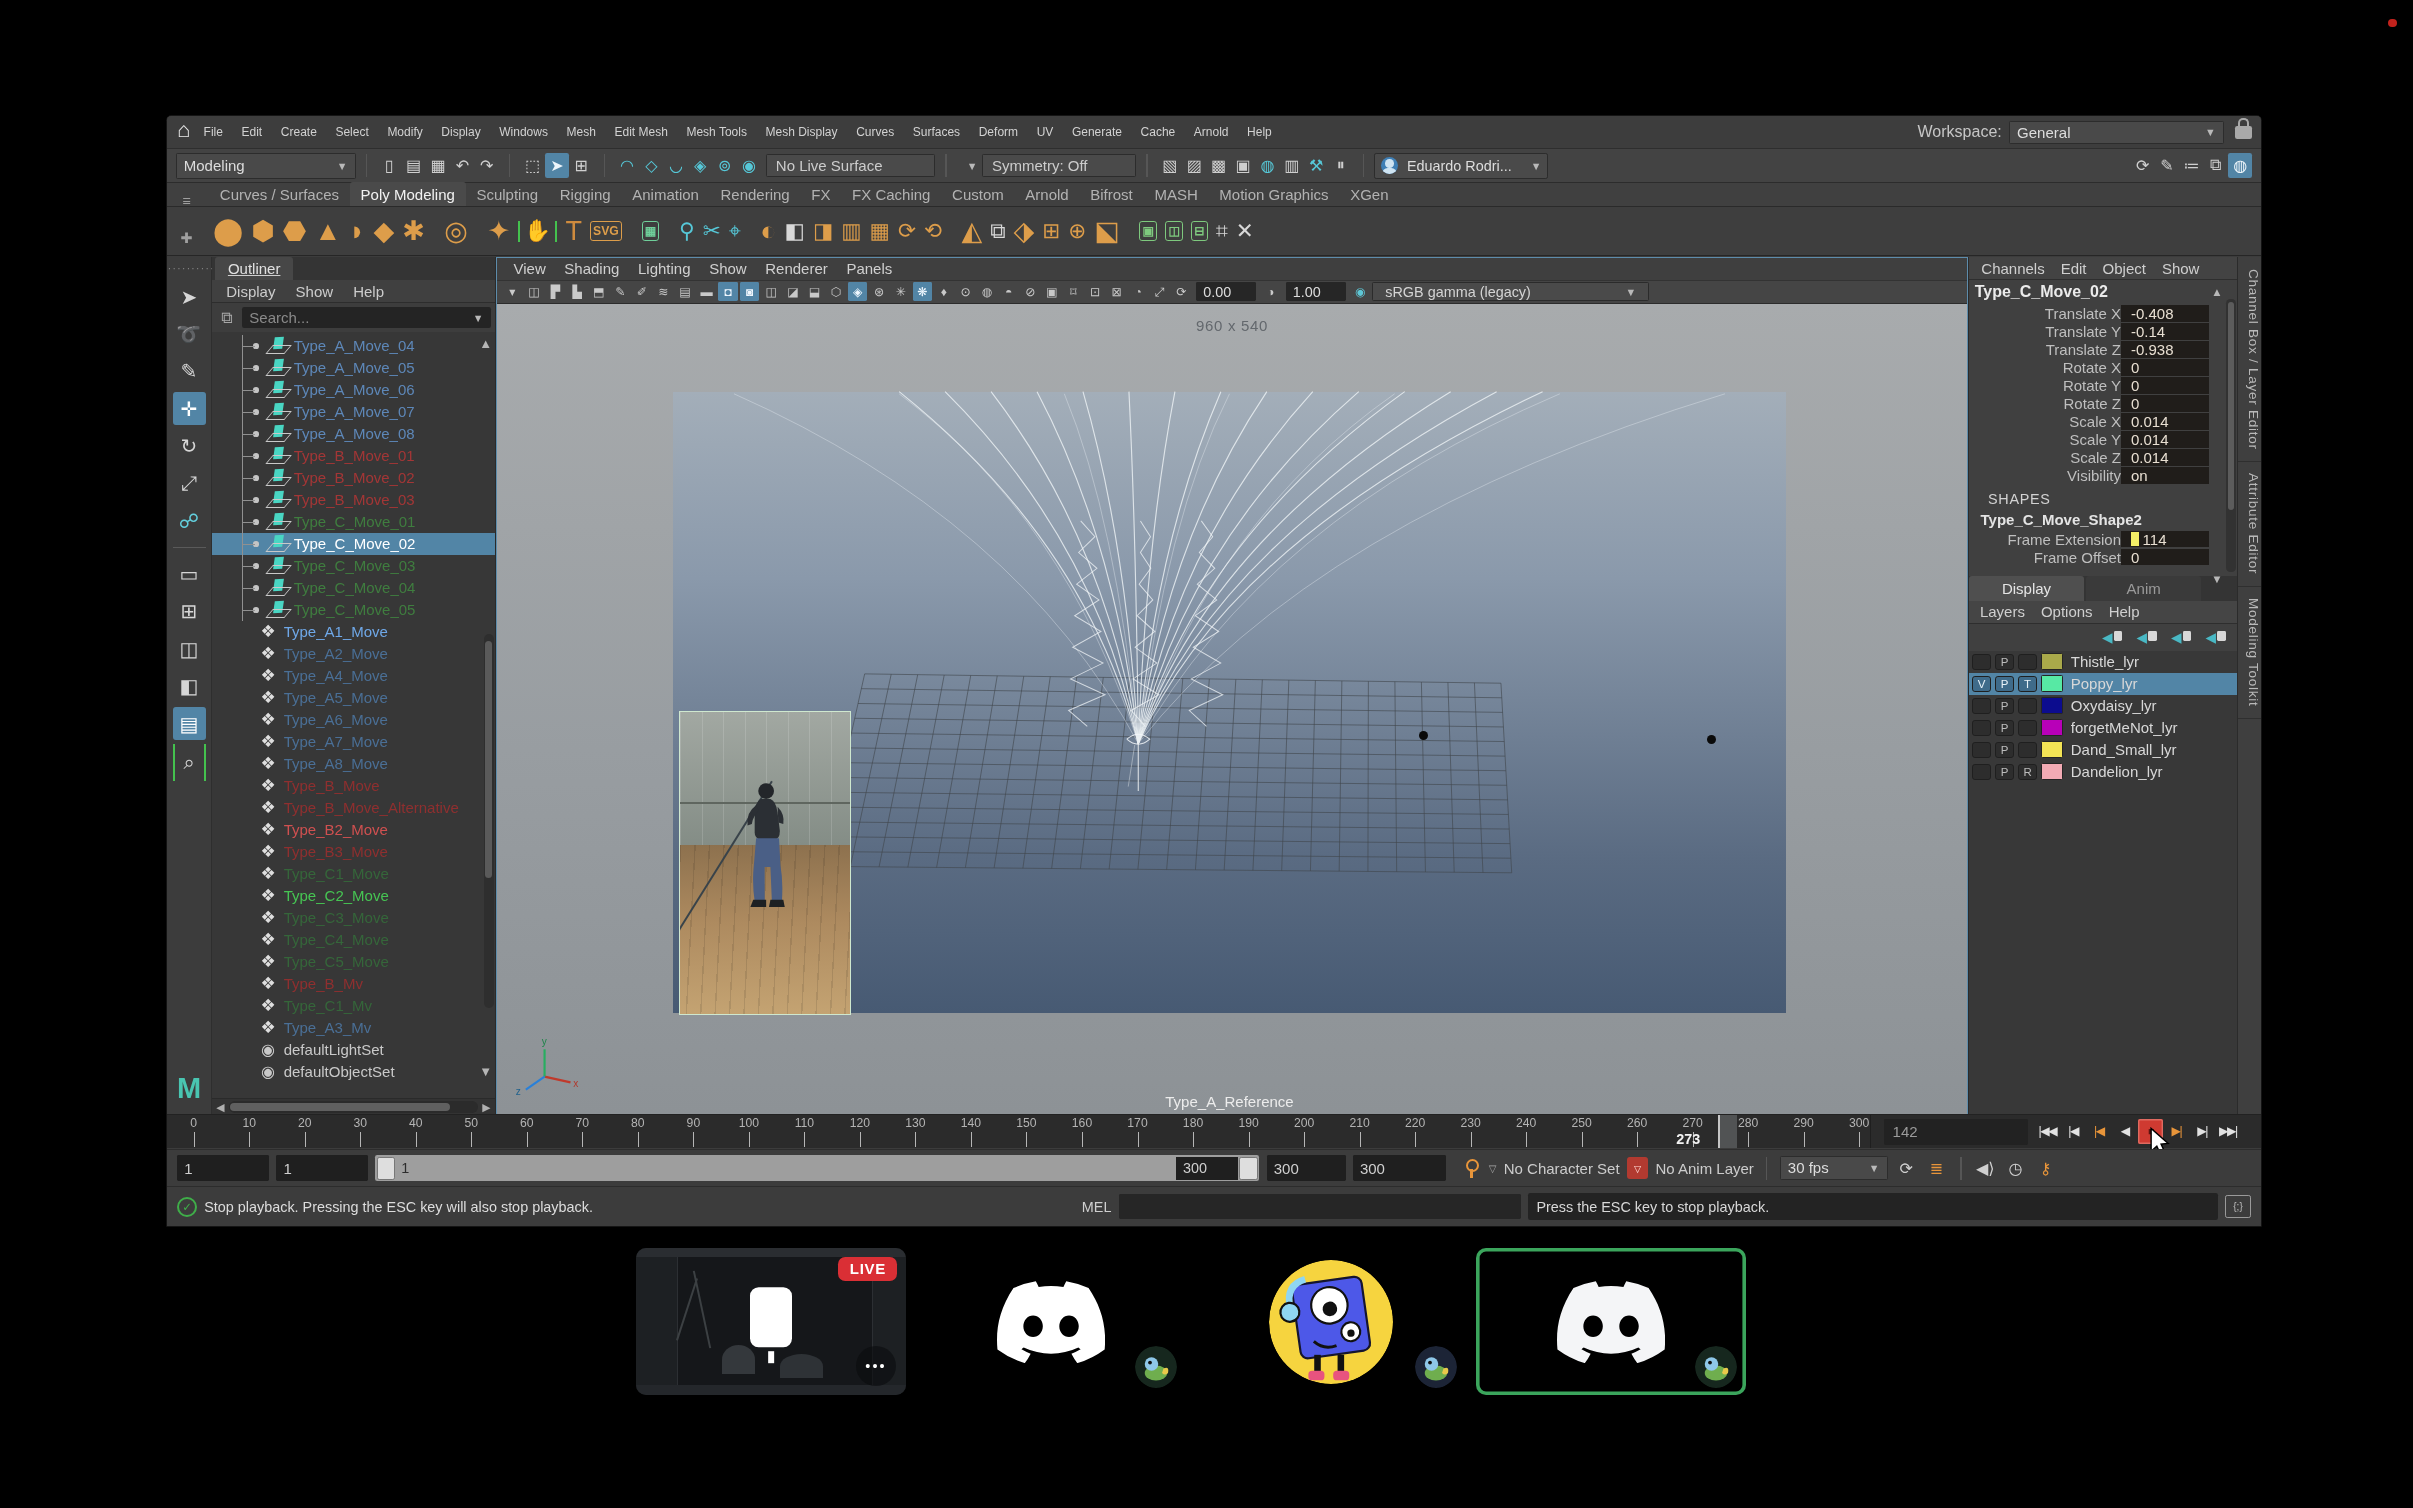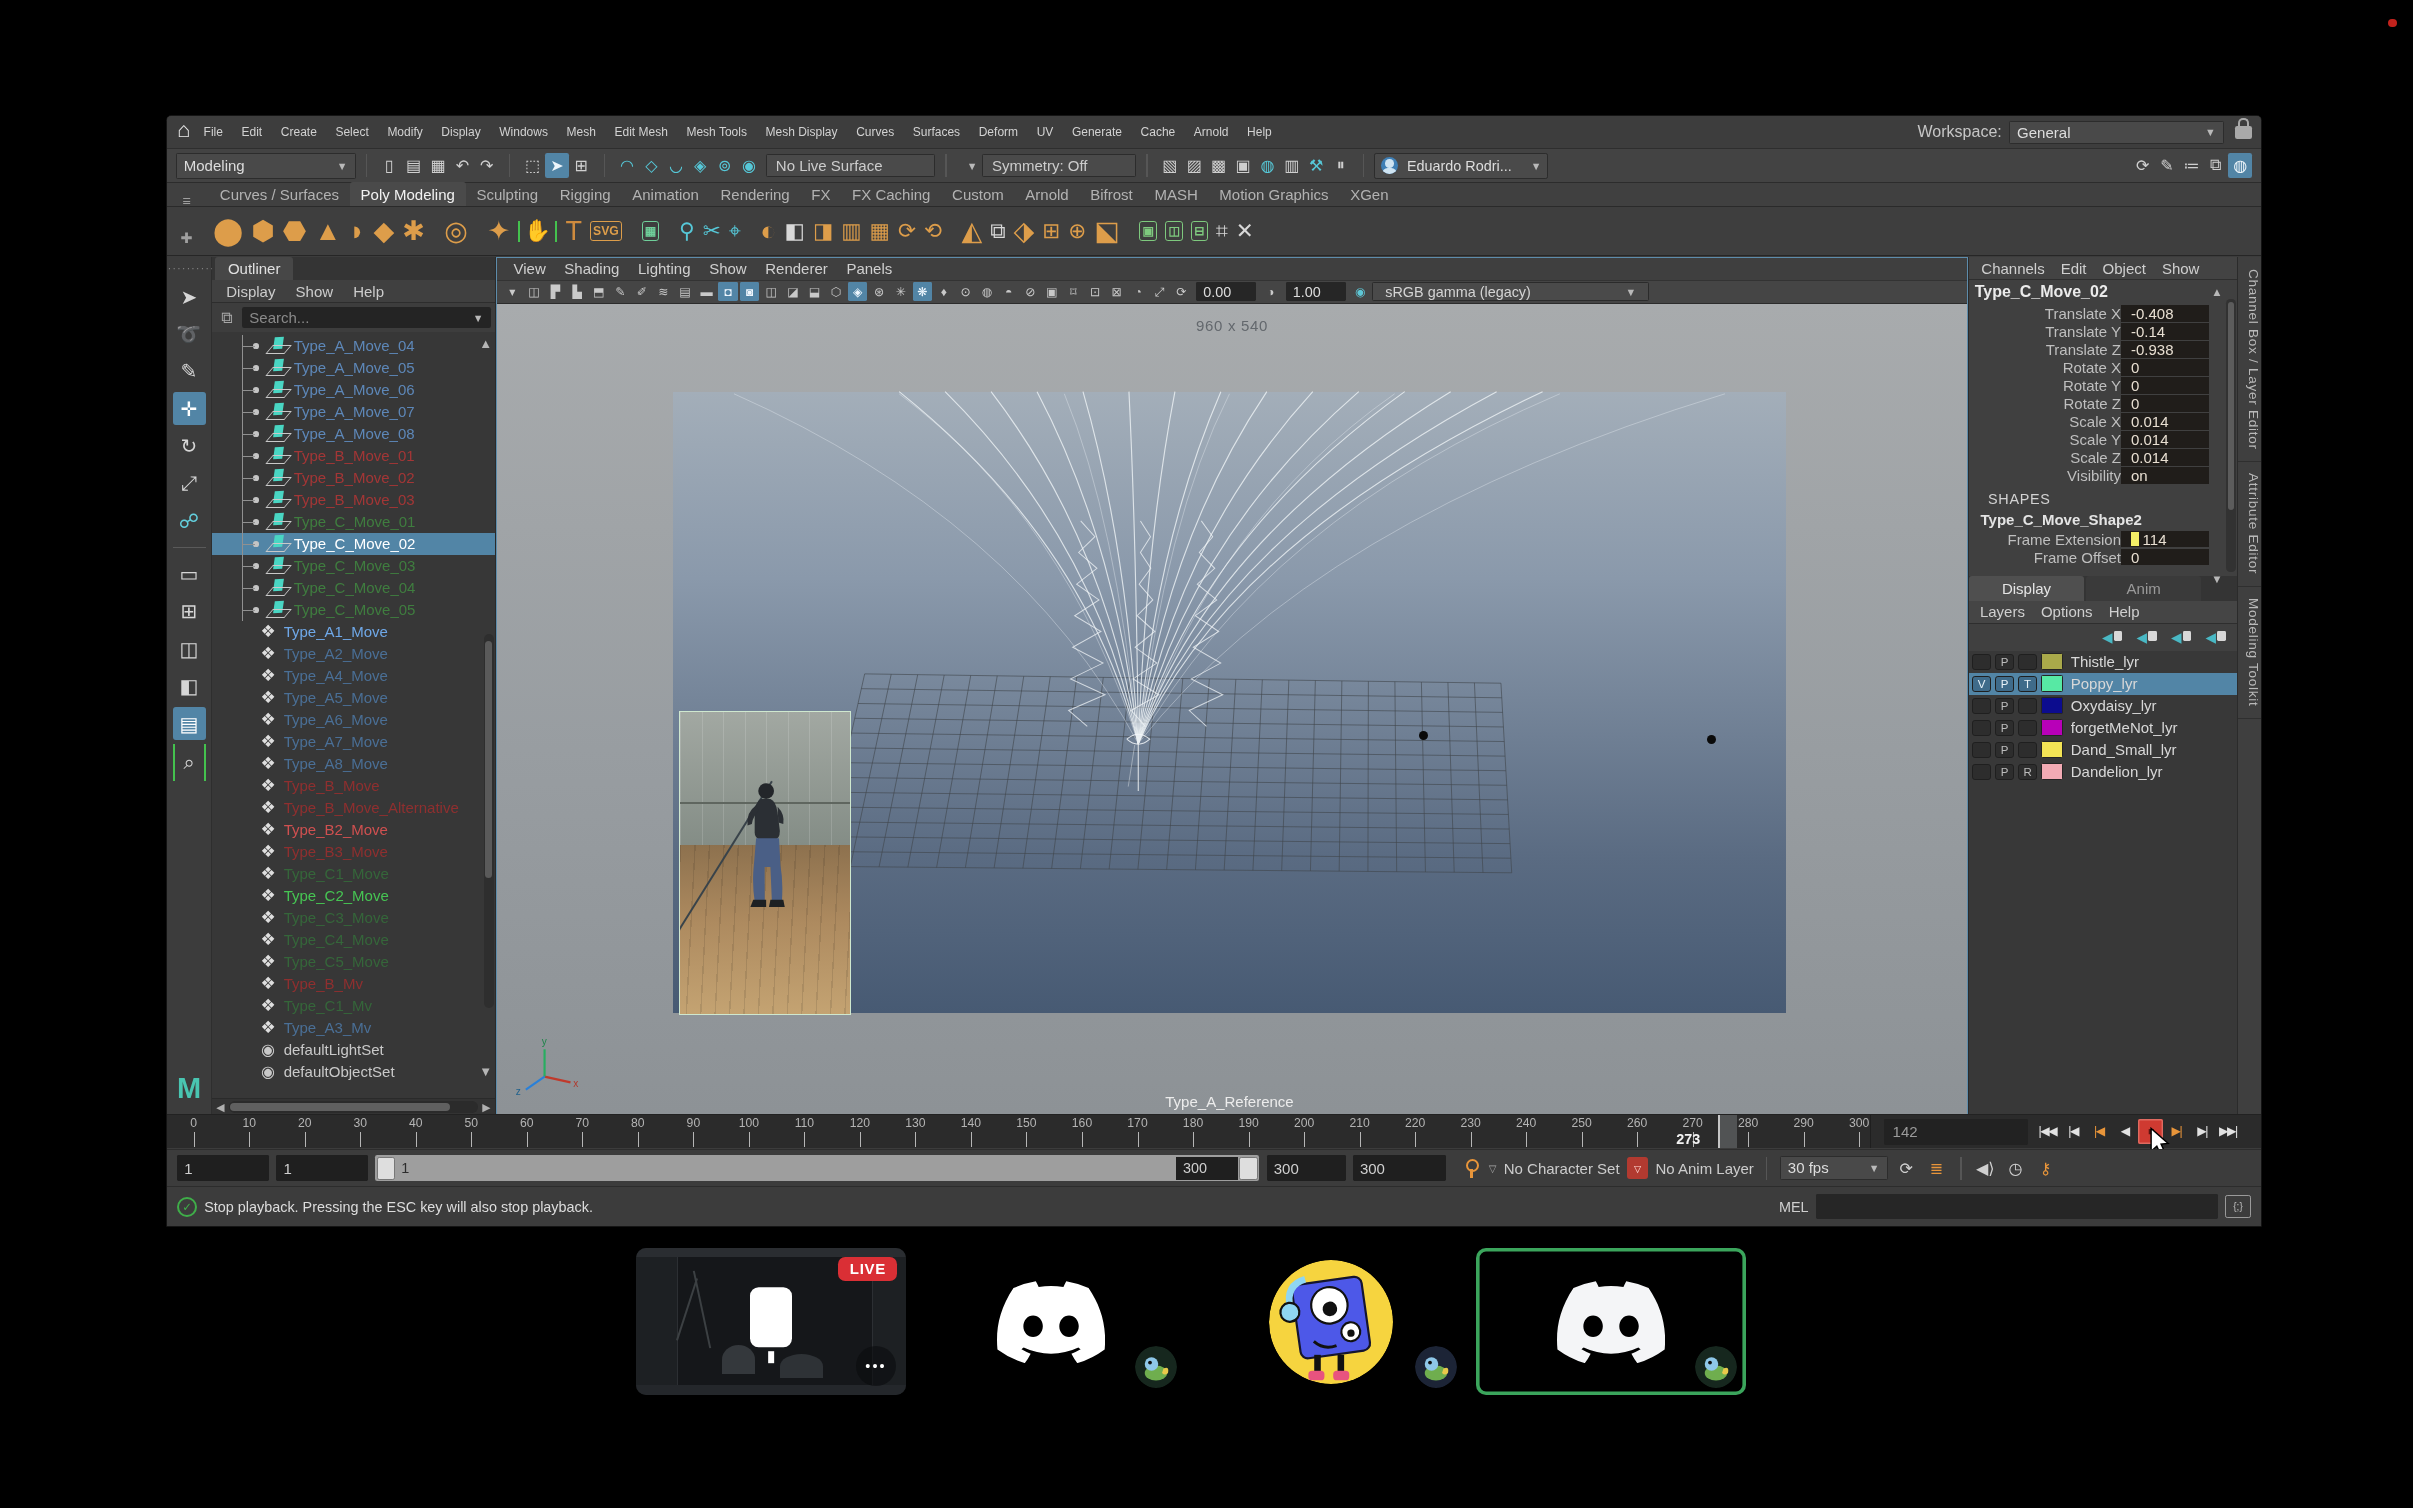--- a/index.html
+++ b/index.html
@@ -64,21 +64,21 @@
   .tb-dots{color:#8a8a8a;font-size:10px;letter-spacing:1.4px;margin-bottom:4.3px;}
   .tool{width:33px;height:33px;display:flex;align-items:center;justify-content:center;font-size:20px;color:#d6d6d6;margin:2.2px 0;border-radius:2.9px;}
   .tool.active{background:#5285a6;color:#fff;}
   .tool.teal{color:#63cfdd;}
   .tool-sep{width:33px;height:1.4px;background:#5a5a5a;margin:7.2px 0;}
   .tool.magnify{border-left:2.2px solid #44c24e;border-right:2.2px solid #44c24e;border-radius:0;height:37px;}
   .maya-logo{margin-top:auto;margin-bottom:10px;font-size:29px;font-weight:bold;color:#49c5b1;}
 
   
   .outliner{width:284px;background:#3a3a3a;border-right:0.7px solid #2a2a2a;display:flex;flex-direction:column;}
-  .o-tabbar{height:23px;background:#343434;display:flex;align-items:flex-start;}
+  .o-tabbar{height:23px;background:#343434;display:flex;align-items:flex-start;text-decoration:underline;}
   .o-tab{background:#474747;color:#e0e0e0;font-size:15px;padding:2.9px 13px;border-radius:2.9px 2.9px 0 0;margin-left:2.9px;}
   .o-menus{height:23px;display:flex;align-items:center;gap:2.9px;background:#404040;border-bottom:0.7px solid #2d2d2d;padding-left:5.7px;}
   .o-menu{font-size:15px;color:#cccccc;padding:0 8.6px;}
   .o-search-row{height:29px;display:flex;align-items:center;padding:2.9px 4.3px;gap:4.3px;background:#3d3d3d;}
   .o-filter-ico{color:#a8a8a8;font-size:16px;width:21.5px;text-align:center;}
   .o-search{flex:1;height:21.5px;background:#242424;border-radius:2.2px;display:flex;align-items:center;padding:0 7.2px;color:#8a8a8a;font-size:15px;}
   .o-list{flex:1;background:#373737;position:relative;overflow:hidden;padding-top:2.9px;}
   .o-row{height:22px;display:flex;align-items:center;padding-left:46px;position:relative;}
   .o-row.child{padding-left:17px;}
   .o-row.selected{background:#5285a6;}
@@ -1056,20 +1056,21 @@
       <span class="rb-ico">◀⟩</span>
       <span class="rb-ico">◷</span>
       <span class="rb-ico orange">⚷</span>
     </div>
 
     <div class="helpline">
       <span class="help-ico">✓</span>
       <span class="help-text">Stop playback.  Pressing the ESC key will also stop playback.</span>
       <span class="mel-label">MEL</span>
       <div class="mel-input"></div>
+      <div class="feedback">Press the ESC key to stop playback.</div>
       <span class="script-ico">{;}</span>
     </div>
   </div>
 
   <div id="discord">
 
     <div class="tile" id="tile-share">
       <div class="mini-ui">
         <div class="mini-top"></div>
           <div class="mini-left"></div>

